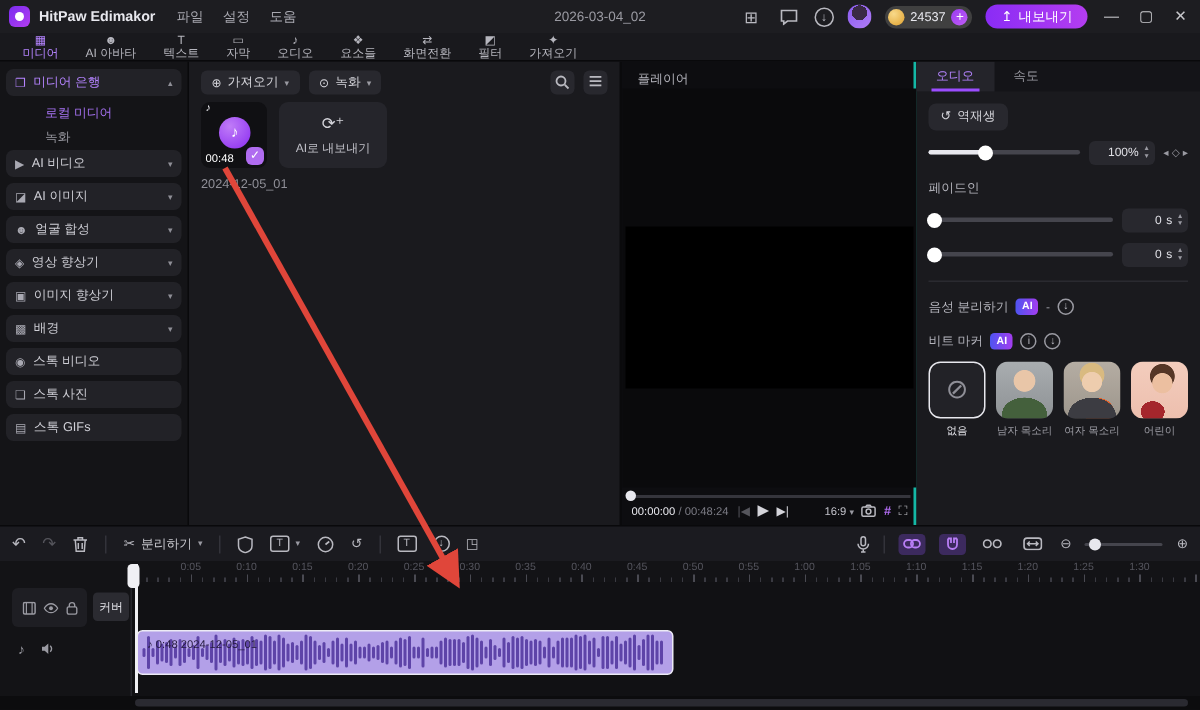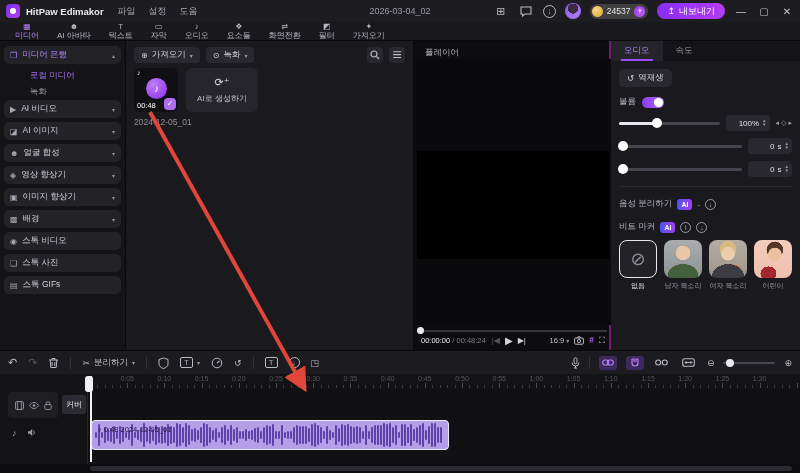--- a/index.html
+++ b/index.html
@@ -73,21 +73,21 @@
     display:flex; align-items:center; justify-content:center; }
   .thumb .dur { position:absolute; left:3px; bottom:2px; font-size:7.5px; color:#fff; }
   .thumb .check { position:absolute; right:2px; bottom:2px; width:12px; height:12px; border-radius:4px;
     background:#b06cf0; color:#fff; font-size:8px; line-height:12px; text-align:center; }
   .clip-name { position:absolute; left:8px; top:76px; font-size:8.5px; color:#8f8f97; }
   .ai-card { position:absolute; left:60px; top:27px; width:72px; height:44px; background:#25252b;
     border-radius:6px; display:flex; flex-direction:column; align-items:center; justify-content:center; gap:4px; }
   .ai-card .aci { font-size:11px; color:#d4d4da; }
   .ai-card .acl { font-size:8px; color:#c0c0c8; }
 
-  .player-panel { width:196px; background:#0d0d10; position:relative; border-right:2px solid #701a75; }
+  .player-panel { width:196px; background:#0d0d10; position:relative; border-right:2px solid #14b8a6; }
   .pp-title { position:absolute; left:10px; top:6px; font-size:8.5px; color:#b4b4bc; }
   .video-area { position:absolute; left:0; top:18px; width:196px; height:266px; background:#0a0a0c; }
   .video-frame { position:absolute; left:2px; top:92px; width:192px; height:108px; background:#000; }
   .scrub { position:absolute; left:4px; top:289px; width:188px; height:2px; background:#35353c; }
   .scrub-dot { position:absolute; left:2px; top:286px; width:7px; height:7px; border-radius:50%; background:#e8e8ee; }
   .pp-controls { position:absolute; left:0; bottom:3px; width:196px; height:14px; display:flex;
     align-items:center; padding:0 6px; gap:4px; }
   .pp-time { font-size:7.5px; color:#e8e8ee; white-space:nowrap; }
   .pp-time .total { color:#7c7c85; }
   .pp-transport { display:flex; align-items:center; gap:5px; margin-left:2px; }
@@ -358,21 +358,21 @@
         </div>
       </div>
       <div class="thumb">
         <span class="note-sm">♪</span>
         <span class="music-circle">♪</span>
         <span class="dur">00:48</span>
         <span class="check">✓</span>
       </div>
       <div class="ai-card">
         <span class="aci">⟳⁺</span>
-        <span class="acl">AI로 생성하기</span>
+        <span class="acl">AI로 내보내기</span>
       </div>
       <div class="clip-name">2024-12-05_01</div>
     </div>
 
     <div class="player-panel">
       <div class="pp-title">플레이어</div>
       <div class="video-area">
         <div class="video-frame"></div>
       </div>
       <div class="scrub"></div>
@@ -407,43 +407,40 @@
       <div class="prop-tabs">
         <div class="ptab active">오디오</div>
         <div class="ptab">속도</div>
       </div>
       <div class="pbody">
         <div class="rev-btn">
           <span>↺</span>
           <span>역재생</span>
         </div>
 
-        <div class="vol-row">
-          <span class="prow-label">볼륨</span>
-          <span class="toggle"></span>
-        </div>
         <div class="slider-row">
           <span class="slider" style="max-width:102px;">
             <span class="fill" style="width:36%;"></span>
             <span class="handle" style="left:33%;"></span>
           </span>
           <span class="valbox">
             <span>100%</span>
             <span class="spin">
                 <span>▲</span>
                 <span>▼</span>
               </span>
           </span>
           <span class="keyf">
             <span>◂</span>
             <span>◇</span>
             <span>▸</span>
           </span>
         </div>
 
+        <div class="prow-label" style="margin-top:10px;">페이드인</div>
         <div class="slider-row">
           <span class="slider">
             <span class="handle" style="left:-1px;"></span>
           </span>
           <span class="valbox">
             <span>0</span>
             <span>s</span>
             <span class="spin">
                 <span>▲</span>
                 <span>▼</span>

